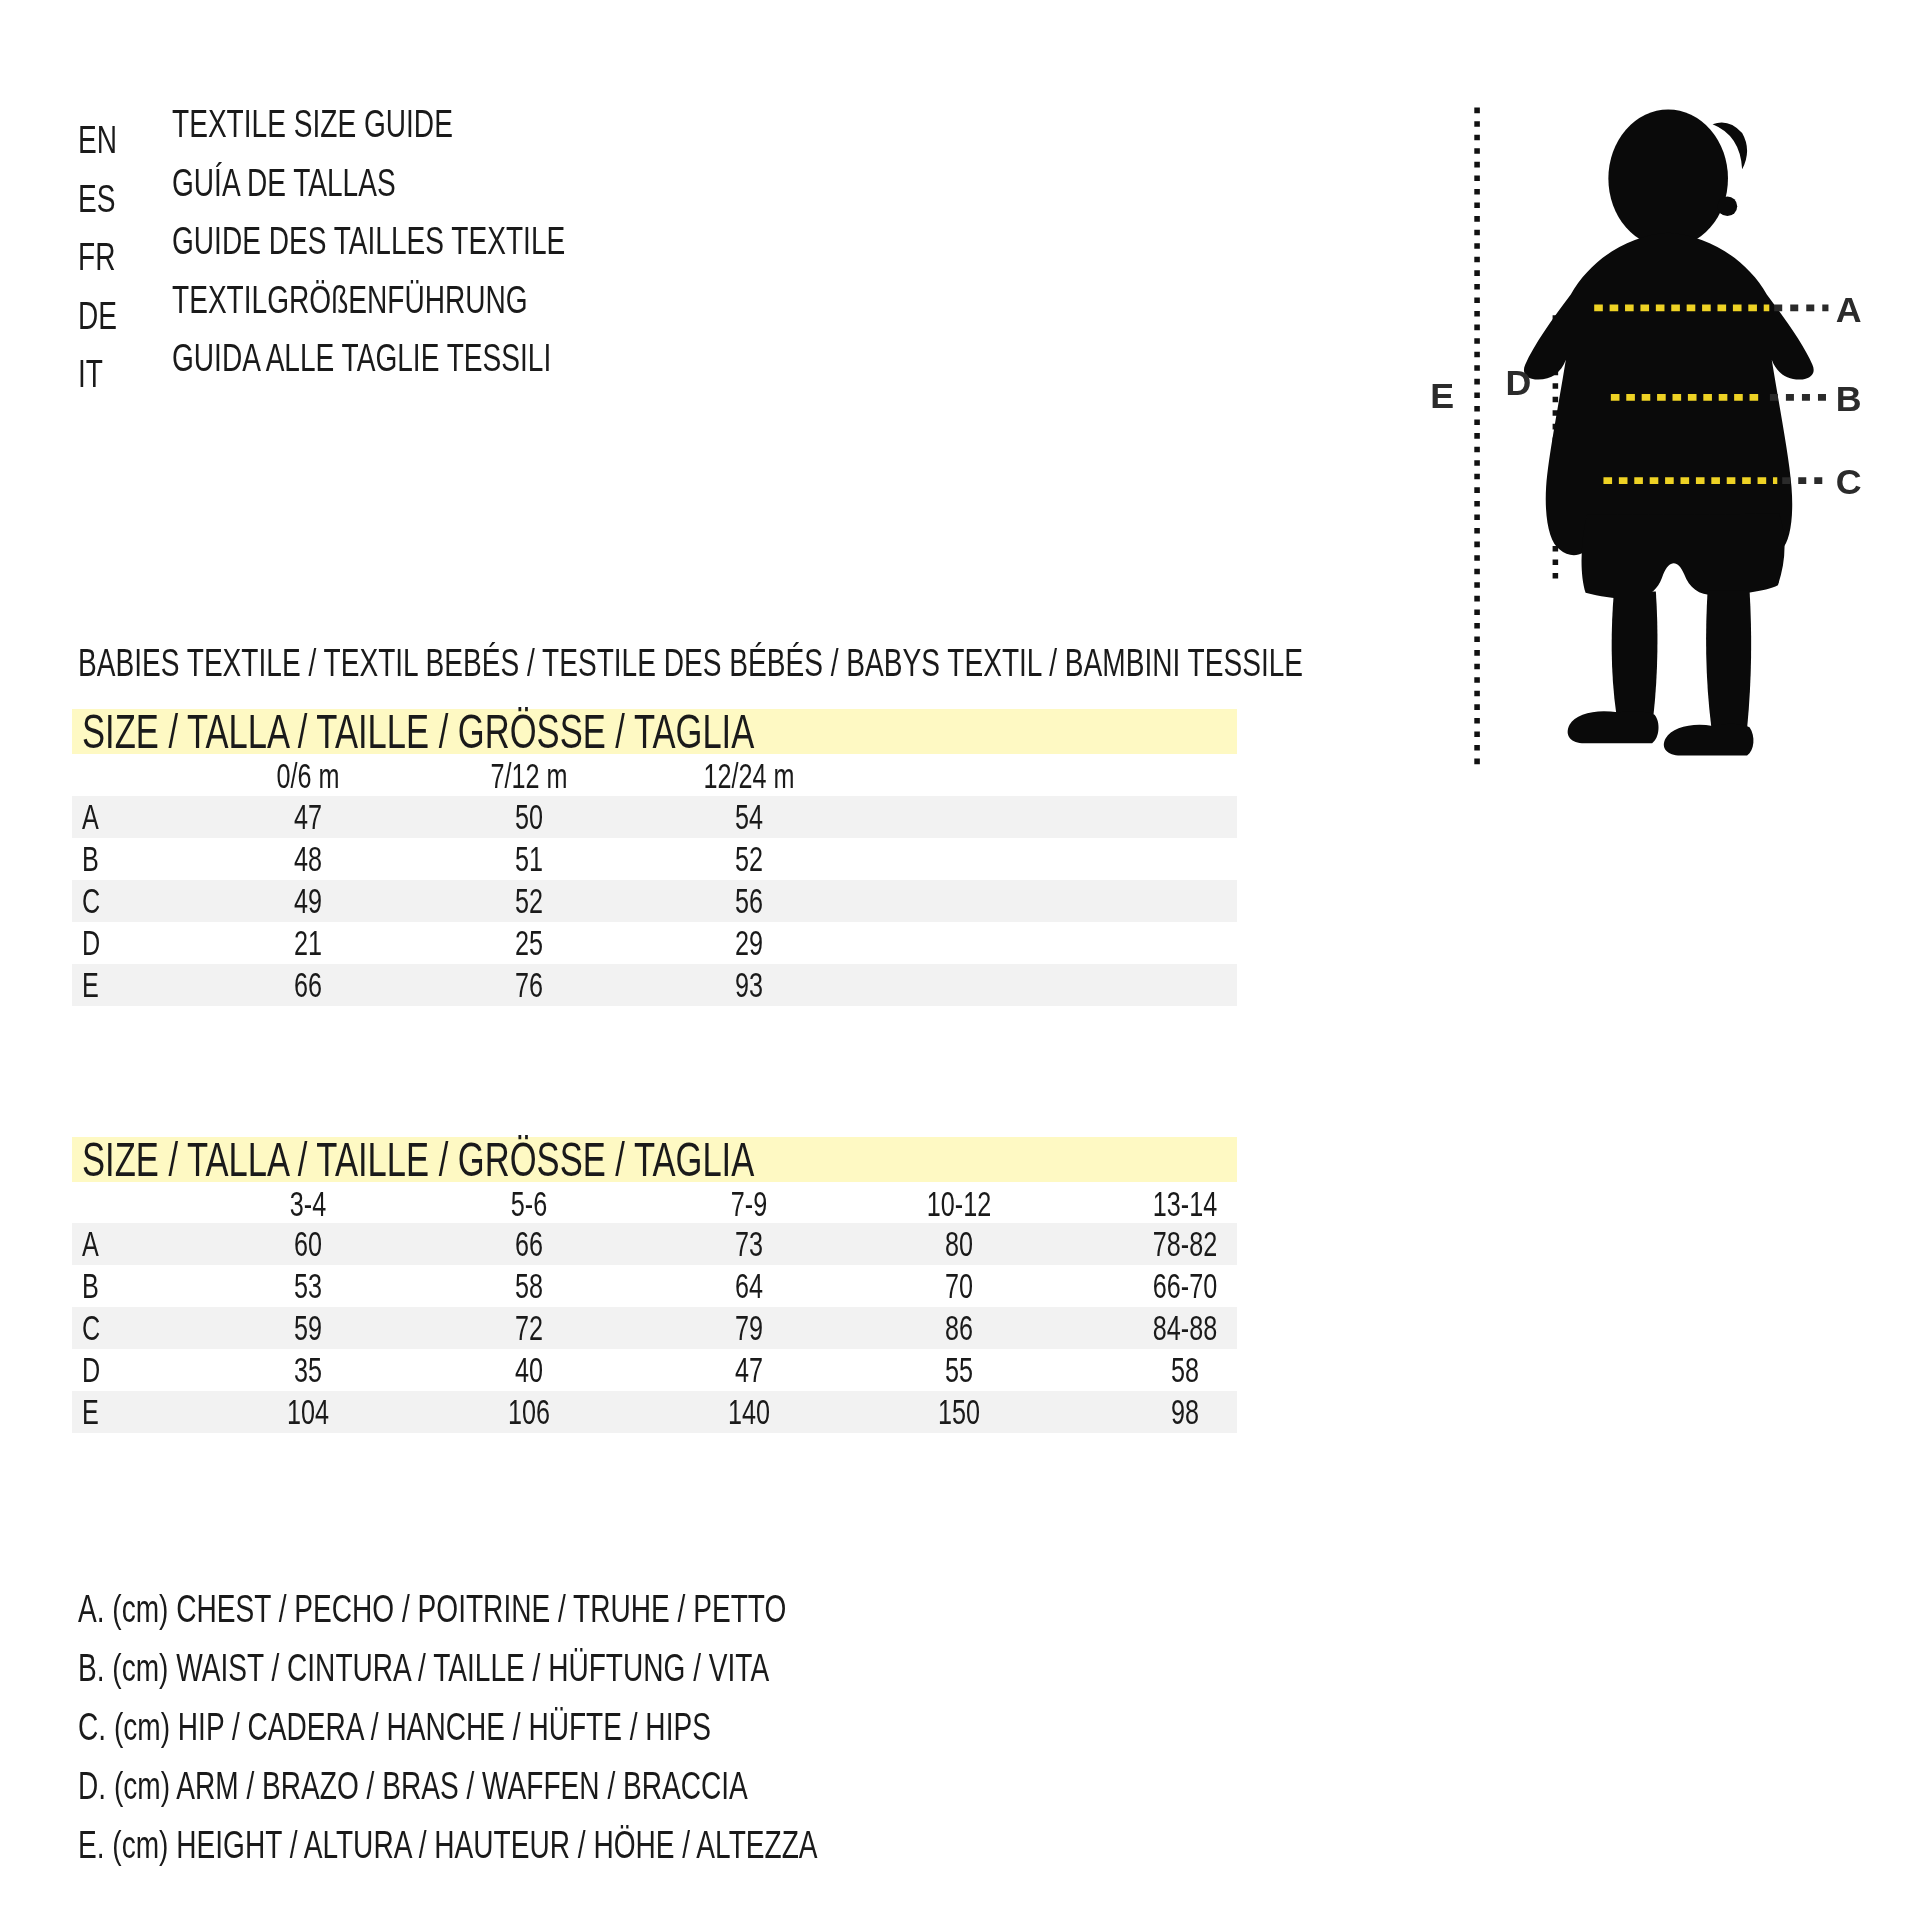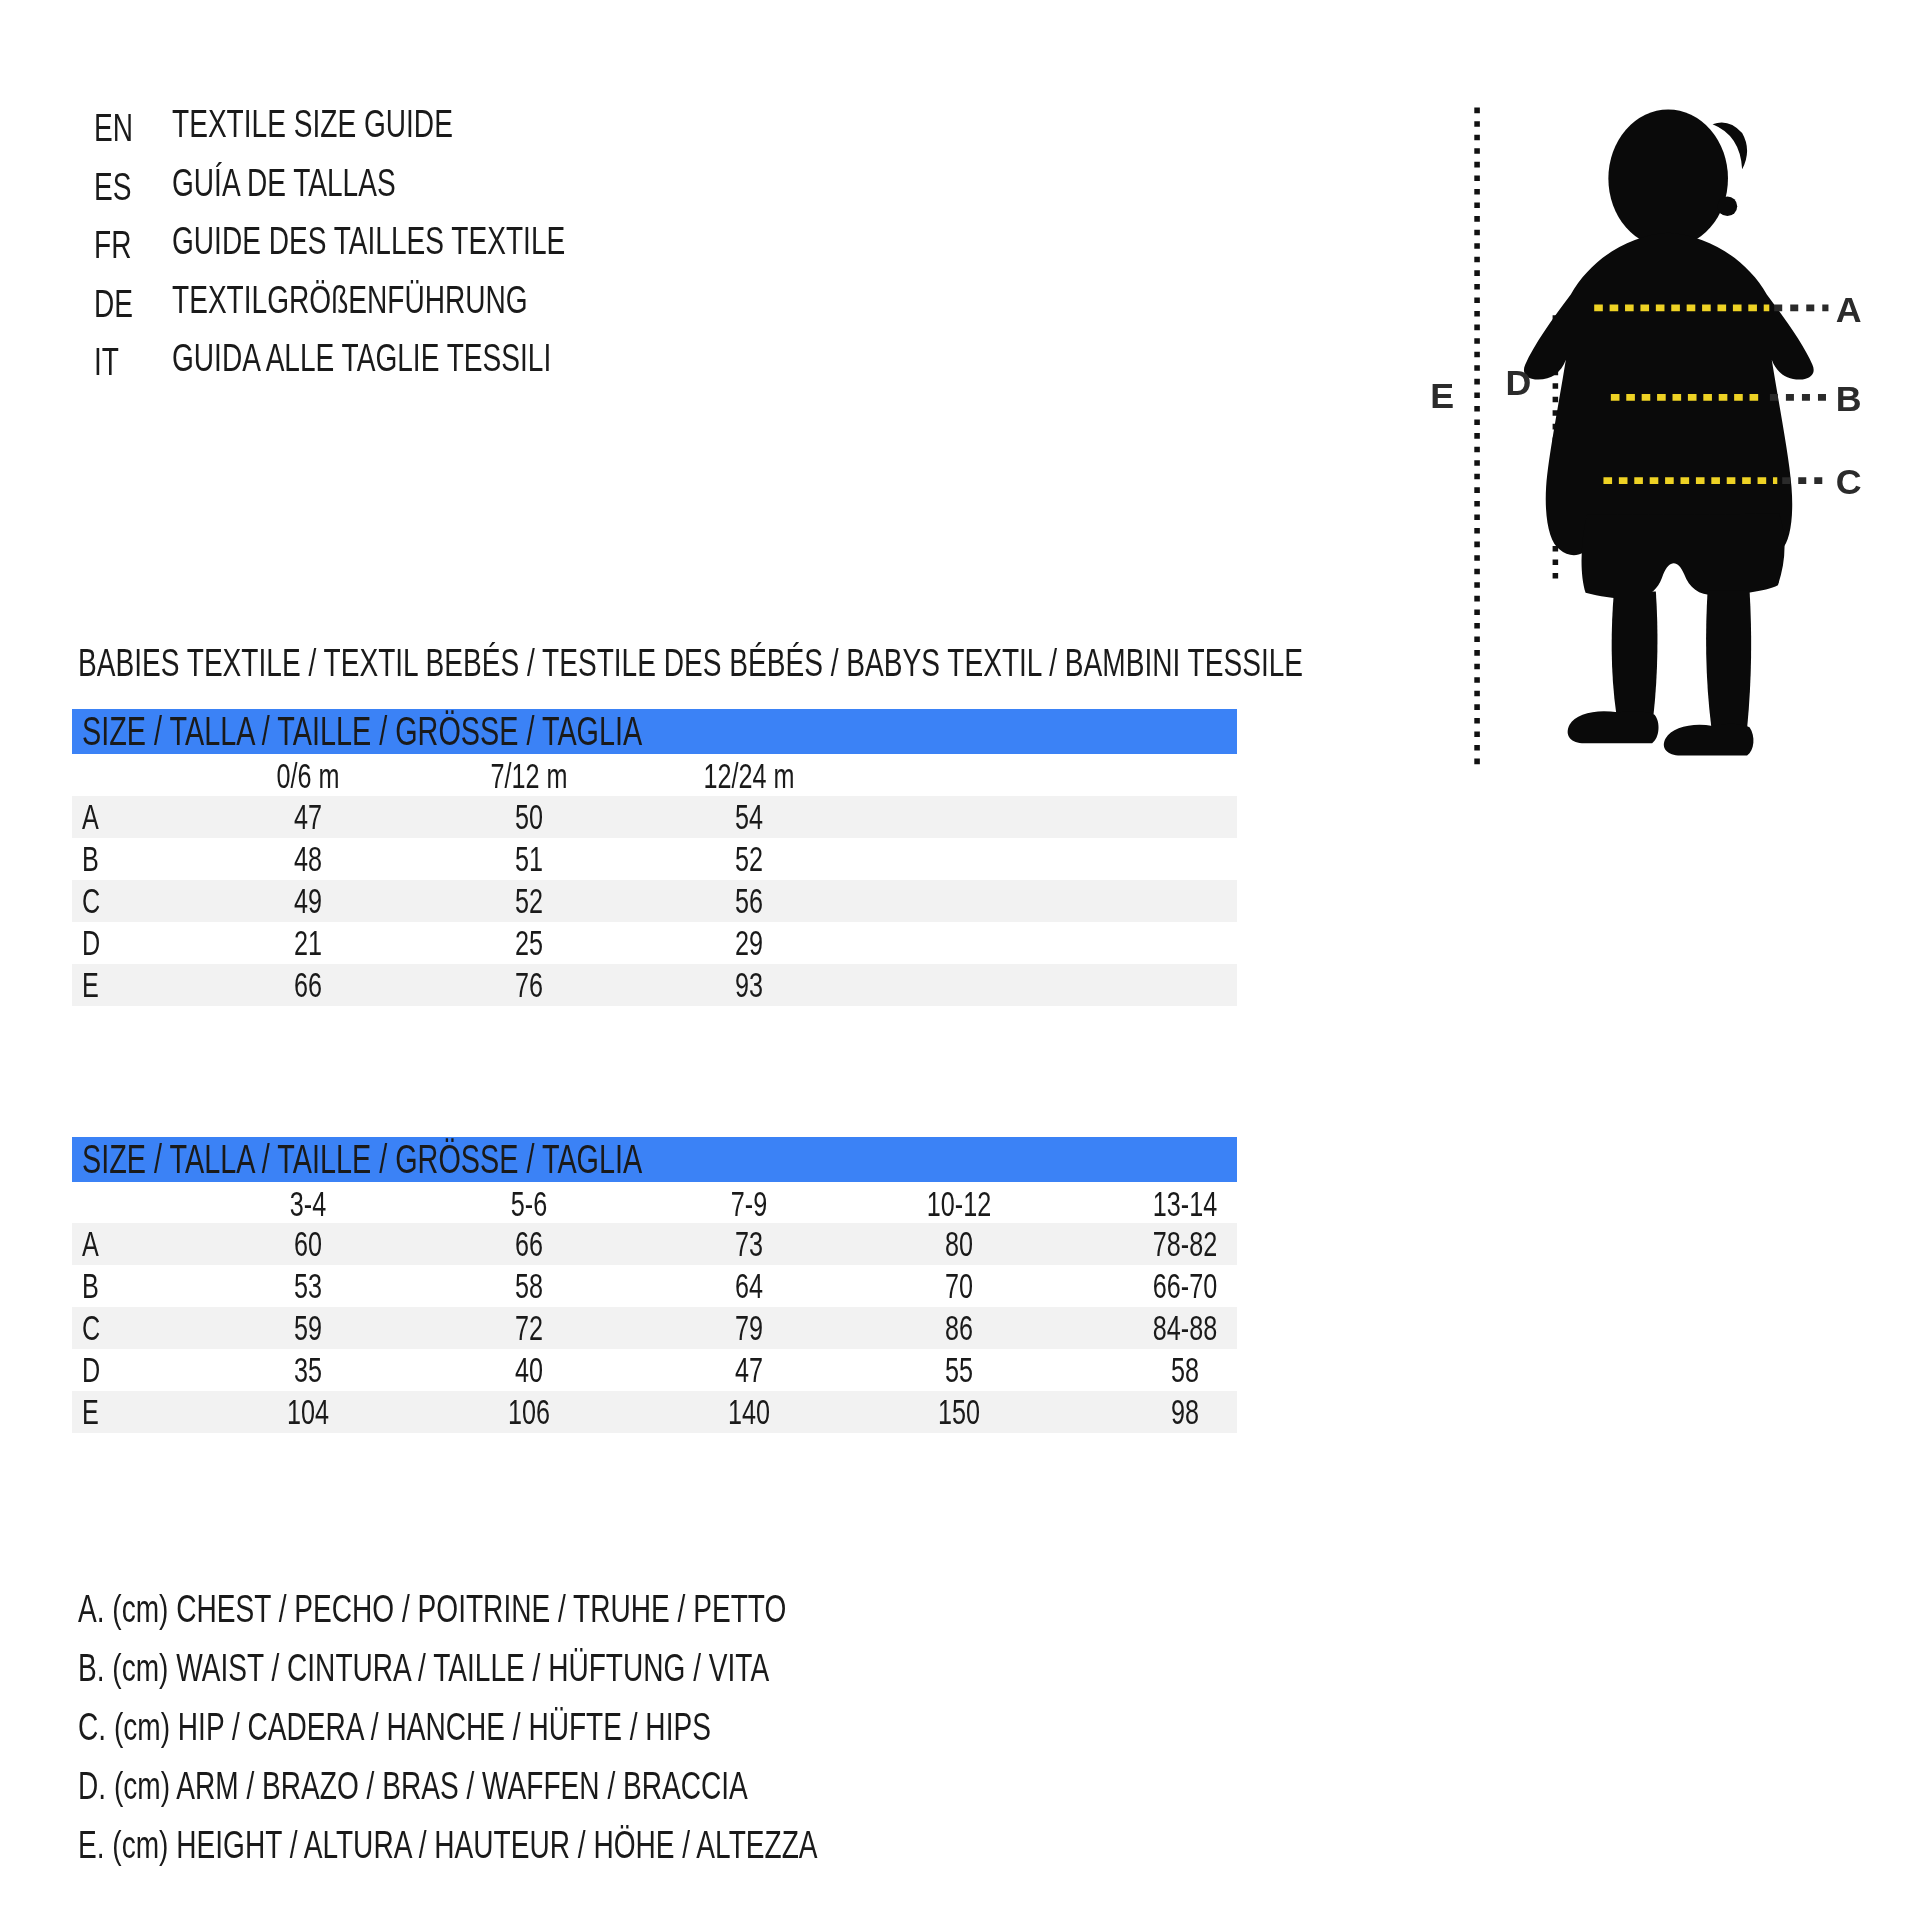--- a/index.html
+++ b/index.html
@@ -7,26 +7,26 @@
     position:relative;
     width:1926px;height:1926px;
     background:#ffffff;
     font-family:"Liberation Sans",sans-serif;
     color:#1a1a1a;
     overflow:hidden;
   }
   .cond{display:inline-block;transform:scaleX(0.72);transform-origin:0 50%;white-space:nowrap;}
   
   .hrow{position:absolute;left:78px;height:59px;line-height:59px;font-size:39px;}
-  .hcode{position:absolute;left:0;top:4px;height:59px;line-height:59px;margin-left:16px;}
+  .hcode{position:absolute;left:0;top:16px;height:59px;line-height:59px;}
   .htitle{position:absolute;left:94px;top:0;height:59px;line-height:59px;}
   
   .sec-title{position:absolute;left:78px;height:43px;line-height:43px;font-size:39px;white-space:nowrap;}
   
-  .bar{position:absolute;left:72px;width:1165px;height:45px;background:#3b82f6;font-size:40px;line-height:45px;}
+  .bar{position:absolute;left:72px;width:1165px;height:45px;background:#fef9c3;font-size:48px;line-height:45px;}
   .bar .cond{margin-left:10px;}
   
   .trow{position:absolute;left:72px;width:1165px;height:42px;font-size:35px;line-height:42px;}
   .trow.stripe{background:#f2f2f2;}
   .rlabel{position:absolute;left:10px;top:0;height:42px;line-height:42px;display:inline-block;transform:scaleX(0.72);transform-origin:0 50%;}
   .cell{position:absolute;top:0;width:209px;height:42px;line-height:42px;text-align:center;transform:translateX(-50%) scaleX(0.72);white-space:nowrap;}
   .colhead{position:absolute;left:72px;width:1165px;height:43px;font-size:35px;line-height:43px;}
   .colhead .cell{height:43px;line-height:43px;}
   
   .legend-line{position:absolute;left:78px;height:59px;line-height:59px;font-size:39px;white-space:nowrap;}

